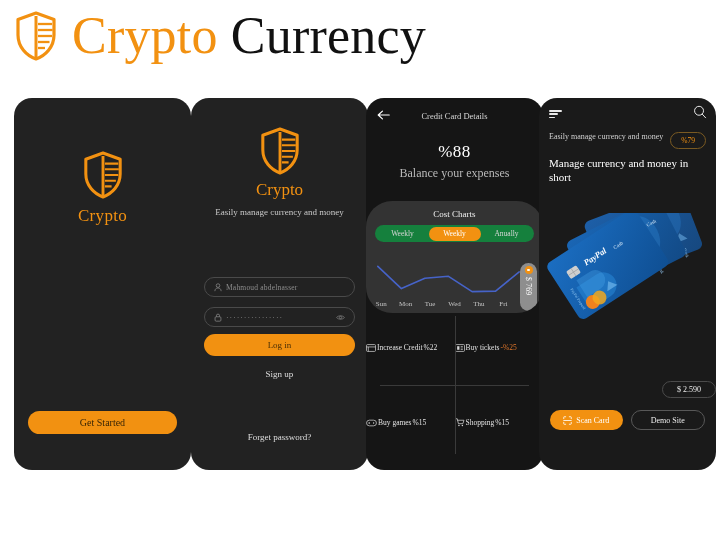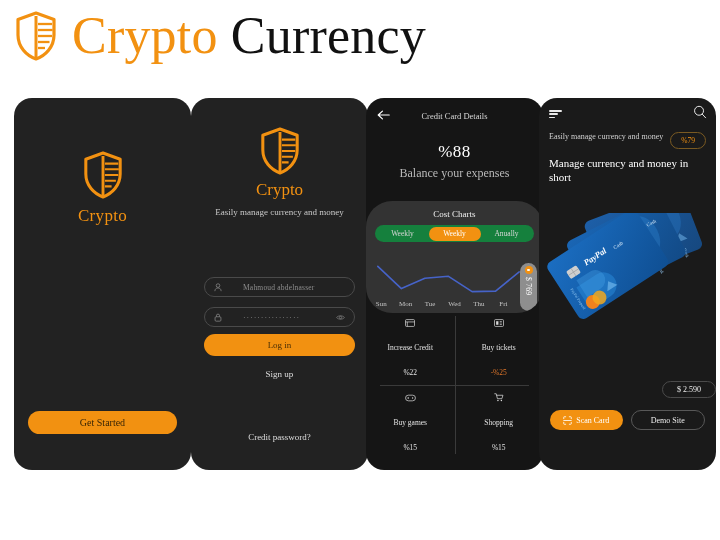--- a/index.html
+++ b/index.html
@@ -38,21 +38,21 @@
     display:flex;align-items:center;justify-content:center;cursor:pointer;
   }
 
   
   .s2-logo-wrap{position:absolute;left:0;right:0;top:28px;text-align:center;}
   .s2-title{font-size:17px;color:#F29111;margin-top:4px;}
   .s2-sub{font-size:9px;color:#c9c9c9;line-height:1.35;margin:6px 16px 0;}
   .field{
     position:absolute;left:13px;right:13px;height:20px;
     border:1px solid #4a4a4a;border-radius:10px;
-    display:flex;align-items:center;gap:21px;padding:0 9px;box-sizing:border-box;
+    display:flex;align-items:center;gap:4px;padding:0 9px;box-sizing:border-box;
   }
   #f-user{top:179px;}
   #f-pass{top:209px;}
   .field .txt{font-size:7.5px;color:#8d8d8d;letter-spacing:.2px;flex:1;}
   .dots{font-size:8px;color:#8d8d8d;letter-spacing:.9px;flex:1;overflow:hidden;white-space:nowrap;}
   .login-btn{
     position:absolute;left:13px;right:13px;top:236px;height:22px;
     background:#F29111;border:0;border-radius:11px;color:#4a2f06;
     font-size:9px;font-family:"Liberation Serif",serif;
     display:flex;align-items:center;justify-content:center;cursor:pointer;
@@ -95,21 +95,21 @@
   .pill-dot{width:8px;height:8px;border-radius:50%;background:#F29111;position:relative;}
   .pill-dot:after{content:"";position:absolute;left:2.6px;top:2.6px;width:2.8px;height:2.8px;border-radius:50%;background:#fff;}
   .pill-txt{
     font-size:7.5px;color:#ffffff;margin-top:3px;
     writing-mode:vertical-rl;white-space:nowrap;letter-spacing:.3px;
   }
   .stats{
     position:absolute;left:0;right:0;top:212px;bottom:10px;
     display:grid;grid-template-columns:1fr 1fr;grid-template-rows:1fr 1fr;
   }
-  .stat{display:flex;flex-direction:column;align-items:center;justify-content:center;gap:16px;}
+  .stat{display:flex;align-items:center;gap:1px;}
   .stat .lbl{font-size:7.5px;color:#e2e2e2;}
   .stat .val{font-size:7.5px;color:#e2e2e2;}
   .stat .val.neg{color:#E0762A;}
   .stats .sep-v{position:absolute;left:50%;top:6px;bottom:6px;width:1px;background:#3a3a3a;}
   .stats .sep-h{position:absolute;left:14px;right:14px;top:50%;height:1px;background:#3a3a3a;}
 
   
   .s4-bar{position:relative;height:30px;}
   .hamb{position:absolute;left:10px;top:12px;cursor:pointer;}
   .hamb i{display:block;height:1.6px;background:#e9e9e9;border-radius:1px;margin-bottom:1.8px;}
@@ -213,21 +213,21 @@
       </svg>
       <span class="dots">················</span>
       <svg width="9" height="7" viewBox="0 0 14 10">
         <path d="M1 5 C3 1.5 11 1.5 13 5 C11 8.5 3 8.5 1 5 Z" fill="none" stroke="#8d8d8d" stroke-width="1"></path>
         <circle cx="7" cy="5" r="1.9" fill="none" stroke="#8d8d8d" stroke-width="1"></circle>
       </svg>
     </div>
 
     <button class="login-btn">Log in</button>
     <div class="signup">Sign up</div>
-    <div class="forget">Credit password?</div>
+    <div class="forget">Forget password?</div>
   </div>
 
   <div class="phone" id="phone3">
     <div class="s3-top">
       <svg class="back-arrow" width="13" height="10" viewBox="0 0 18 14">
         <path d="M17 7 H2 M7.5 1.5 L1.6 7 L7.5 12.5" fill="none" stroke="#ffffff" stroke-width="1.7" stroke-linecap="round" stroke-linejoin="round"></path>
       </svg>
       <div class="s3-title">Credit Card  Details</div>
       <div class="s3-pct">%88</div>
       <div class="s3-balance">Balance your expenses</div>

